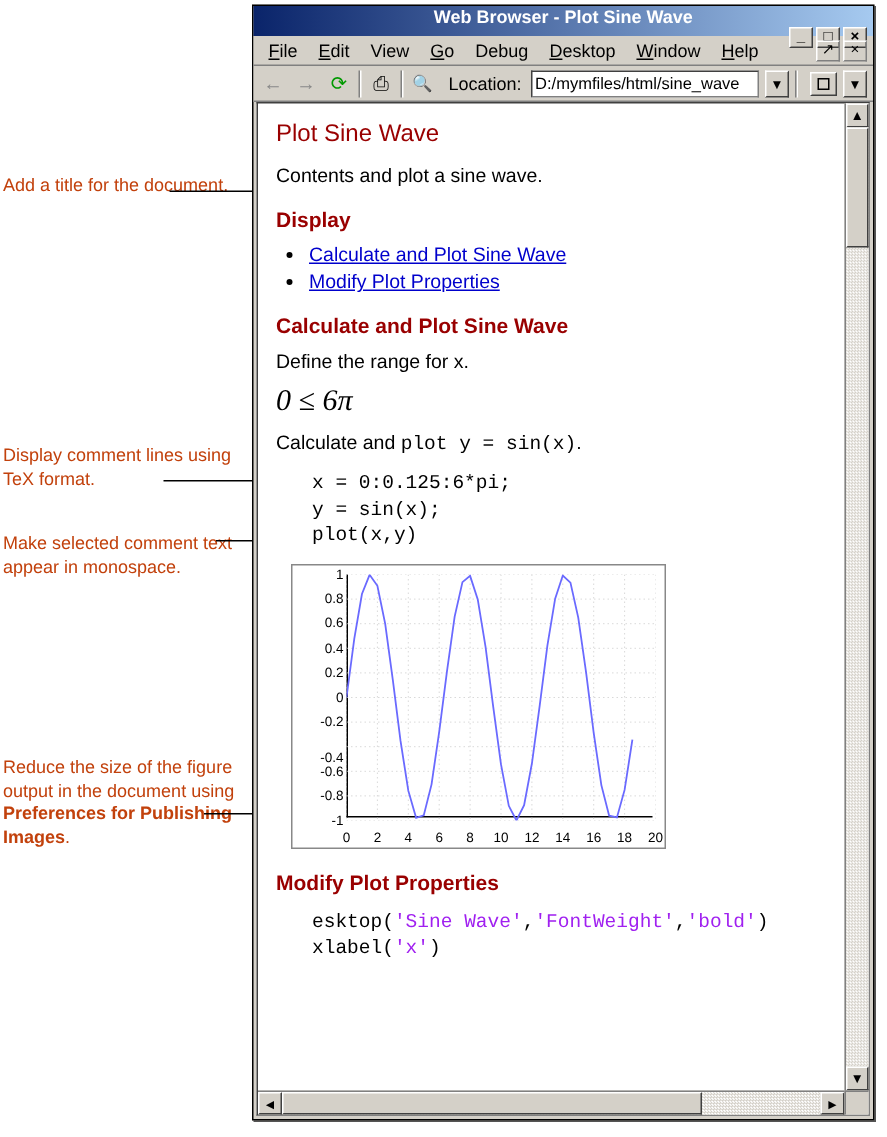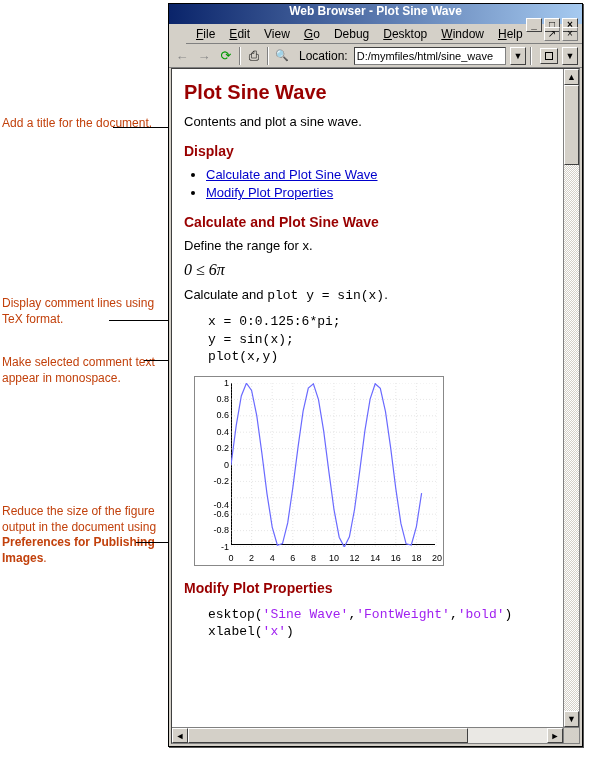--- a/index.html
+++ b/index.html
@@ -11,44 +11,44 @@
   .annot .bold { font-weight: bold; }
   .leader { position: absolute; border-top: 1px solid #000; height: 1px; }
 
   
   .window { position: absolute; left: 168px; top: 3px; width: 415px; height: 744px; background: #d4d0c8; border: 1px solid #000; box-shadow: 1px 1px 0 #555; }
   .titlebar { height: 20px; background: linear-gradient(to right,#0a246a,#a6caf0); display: flex; align-items: center; color: #fff; font-weight: bold; font-size: 12px; padding: 0 4px; flex-direction: column; }
   .titlebar .globe { width: 14px; height: 14px; border-radius: 50%; background: radial-gradient(circle at 30% 30%, #8ff, #05a); margin-right: 4px; }
   .titlebar .caps { margin-left: auto; display: flex; gap: 2px; }
   .capbtn { width: 16px; height: 14px; background: #d4d0c8; border: 1px solid #fff; border-right-color:#404040; border-bottom-color:#404040; font-size: 10px; line-height: 12px; text-align: center; color:#000; cursor: pointer; }
 
-  .menubar { height: 20px; background: #d4d0c8; display: flex; align-items: center; padding: 0 4px; font-size: 12px; gap: 2px; border-bottom: 1px solid #808080; margin-left: 17px; }
+  .menubar { height: 20px; background: #d4d0c8; display: flex; align-items: center; padding: 0 4px; font-size: 12px; gap: 2px; border-bottom: 1px solid #808080; }
   .menubar .mi { padding: 1px 6px; cursor: pointer; }
   .menubar .mi span.u { text-decoration: underline; }
   .menubar .corner { margin-left: auto; display:flex; gap: 2px; }
   .cornerbtn { width: 16px; height: 14px; border: 1px solid #fff; border-right-color:#808080; border-bottom-color:#808080; font-size: 10px; text-align:center; line-height:12px; cursor:pointer; }
 
   .toolbar { height: 24px; background: #d4d0c8; display: flex; align-items: center; padding: 0 4px; gap: 4px; border-bottom: 1px solid #808080; }
   .tbtn { width: 18px; height: 18px; display:flex; align-items:center; justify-content:center; font-size: 13px; cursor: pointer; }
   .sep { width: 2px; height: 18px; border-left: 1px solid #808080; border-right: 1px solid #fff; }
   .loc-label { font-size: 12px; margin: 0 2px 0 4px; }
   .loc-input { flex: 1; height: 18px; background: #fff; border: 1px solid #808080; border-top-color:#404040; border-left-color:#404040; font-size: 11px; padding: 0 2px; font-family: Arial; }
   .ddbtn { width: 16px; height: 18px; background:#d4d0c8; border:1px solid #fff; border-right-color:#404040; border-bottom-color:#404040; font-size:9px; text-align:center; line-height:16px; cursor:pointer; }
   .sqbtn { width: 18px; height: 16px; border:1px solid #fff; border-right-color:#404040; border-bottom-color:#404040; margin-left:4px; display:flex; align-items:center; justify-content:center; }
   .sqbtn .inner { width:8px; height:8px; border:1px solid #000; }
 
   .viewport { position: absolute; left: 2px; right: 2px; top: 64px; bottom: 2px; background: #fff; border: 1px solid #808080; border-top-color:#404040; border-left-color:#404040; }
   .content { position: absolute; left: 0; top: 0; right: 16px; bottom: 16px; overflow: hidden; padding: 10px 12px; font-family: Arial; font-size: 13px; color:#000; }
-  .content h1 { color: #990000; font-size: 20px; font-weight: bold; margin: 2px 0 10px; }
+  .content h1 { color: #990000; font-size: 16px; font-weight: normal; margin: 2px 0 10px; }
   .content p { margin: 6px 0; }
   .content h2 { color: #990000; font-size: 14px; font-weight: bold; margin: 14px 0 8px; }
   .content .toc { margin: 6px 0 4px 22px; }
   .content .toc li { margin: 3px 0; list-style: disc; }
   .content .toc a { color: #0000cc; text-decoration: underline; }
-  .math { font-family: 'Times New Roman', serif; font-size: 16px; font-style: italic; margin: 8px 0; }
+  .math { font-family: 'Times New Roman', serif; font-size: 20px; font-style: italic; margin: 8px 0; }
   .mono { font-family: 'Courier New', monospace; }
   pre.code { font-family: 'Courier New', monospace; font-size: 13px; margin: 10px 0 10px 24px; line-height: 1.35; }
   .codecolor .fn { color: #000; }
   .codecolor .str { color: #a020f0; }
 
   
   .plot { width: 250px; height: 190px; border: 1px solid #888; margin: 8px 0 4px 10px; position: relative; background: #fff; }
   .plot .axes { position:absolute; left: 36px; top: 6px; right: 8px; bottom: 20px; border-left:1px solid #000; border-bottom:1px solid #000; }
   .plot .ytick { position:absolute; left: 0; width: 34px; text-align: right; font-size: 9px; color:#000; transform: translateY(-50%); }
   .plot .xtick { position:absolute; bottom: 2px; font-size: 9px; color:#000; transform: translateX(-50%); }

